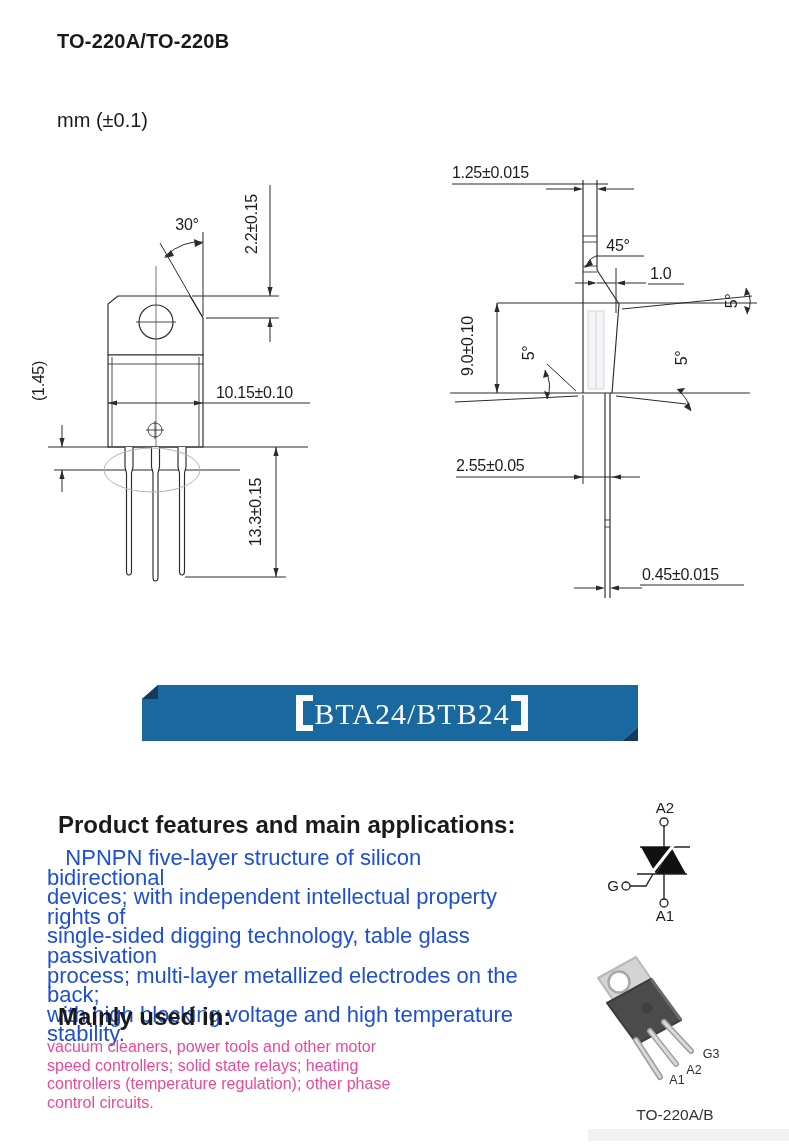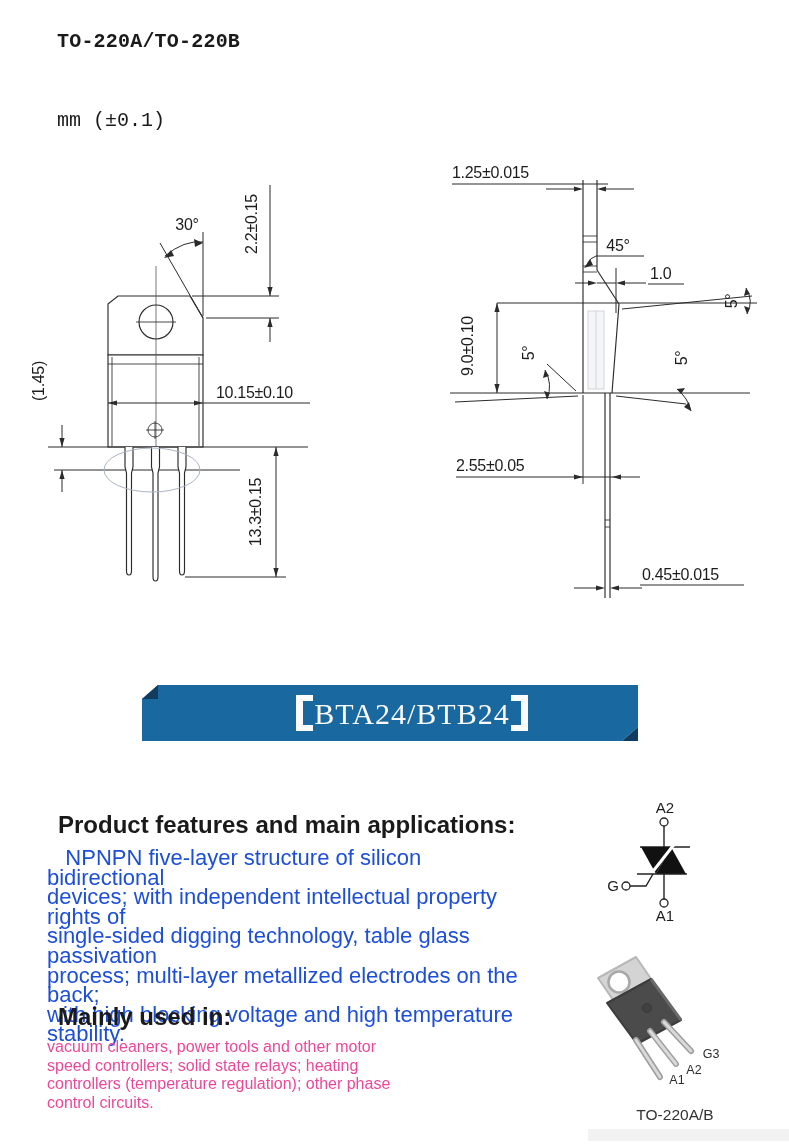--- a/index.html
+++ b/index.html
@@ -22,22 +22,22 @@
   svg .dims{font-family:"Liberation Sans",sans-serif;font-size:15px;fill:#1c1c1c;}
   svg .white-fill{fill:#ffffff;}
   .caption{font-size:15.5px;color:#333;text-align:center;}
   .gray-band{background:#f2f2f2;}
 </style>
 </head>
 <body>
 
 <div id="page">
 
-  <div class="abs hdr" style="left:57px;top:30px;font-family:Liberation Mono, monospace;">TO-220A/TO-220B</div>
-  <div class="abs hdr-mixed" style="left:57px;top:109px;font-family:Liberation Mono, monospace;">mm (±0.1)</div>
+  <div class="abs hdr" style="left:57px;top:30px;">TO-220A/TO-220B</div>
+  <div class="abs hdr-mixed" style="left:57px;top:109px;">mm (±0.1)</div>
 
   <svg class="abs" style="left:0;top:150px;" width="789" height="470" viewBox="0 150 789 470">
 
     <g>
 
       <path class="ln white-fill" d="M108,355 V304 L118,296 H190 L203,318 V355 Z"></path>
 
       <path class="ln white-fill" d="M108,355 H203 V447 H108 Z"></path>
       <line class="thin" x1="112" y1="357" x2="112" y2="446"></line>
       <line class="thin" x1="199" y1="357" x2="199" y2="446"></line>

